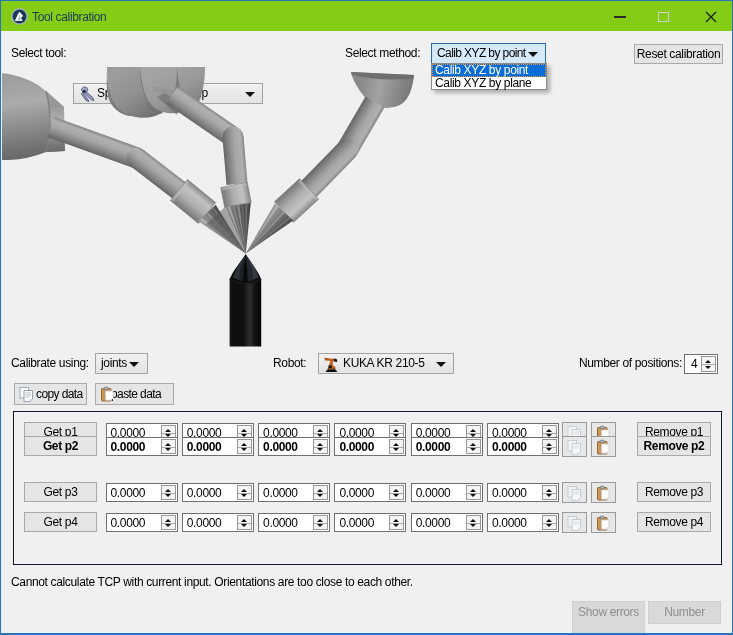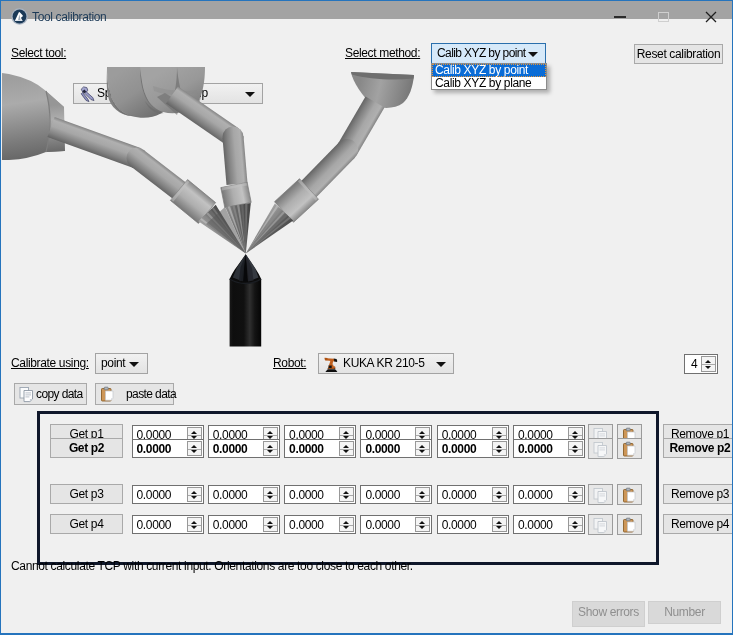--- a/index.html
+++ b/index.html
@@ -5,31 +5,31 @@
   * { margin:0; padding:0; box-sizing:border-box; }
   html,body { width:733px; height:635px; }
   body { font-family:"Liberation Sans", sans-serif; font-size:12px; color:#000; letter-spacing:-0.35px; }
   #window {
     position:relative; width:733px; height:635px;
     background:#f0f0f0;
     border:1px solid #2574bd; border-bottom:2px solid #2574bd;
     overflow:hidden;
   }
   
-  #titlebar { position:absolute; left:0; top:0; width:100%; height:18px; background:#a3a3a3; }
+  #titlebar { position:absolute; left:0; top:0; width:100%; height:30px; background:#84cc16; }
   #title-logo { position:absolute; left:10px; top:7px; width:17px; height:17px; }
   #title-text { position:absolute; left:31px; top:9px; font-size:12px; color:#1c3a57; }
   .winbtn { position:absolute; top:0; width:40px; height:30px; }
   #btn-min { left:598px; }
   #btn-max { left:643px; }
   #btn-close { left:689px; }
   #min-glyph { position:absolute; left:613px; top:15px; width:12px; height:1.5px; background:#2b2b2b; }
   #max-glyph { position:absolute; left:657px; top:11px; width:11px; height:10px; border:1px solid #cfcfcf; background:transparent; }
   
-  .label { position:absolute; height:21px; line-height:21px; white-space:nowrap;text-decoration:underline; }
+  .label { position:absolute; height:21px; line-height:21px; white-space:nowrap; }
   .combo {
     position:absolute; height:21px;
     background:linear-gradient(#f1f1f1,#e3e3e3);
     border:1px solid #a3a3a3;
     line-height:19px; white-space:nowrap;
   }
   .combo .ctext { position:absolute; left:5px; top:0; line-height:19px; }
   .combo .arrow {
     position:absolute; right:7px; top:8px; width:0; height:0;
     border-left:5px solid transparent; border-right:5px solid transparent;
@@ -83,36 +83,36 @@
   #combo-joints .arrow { right:8px; }
   #lbl-robot { left:272px; top:352px; }
   #combo-robot { left:317px; top:352px; width:136px; }
   #combo-robot .ctext { left:24px; }
   #robot-icon { position:absolute; left:4px; top:2px; width:17px; height:17px; }
   #lbl-positions { left:478px; top:352px; width:203px; text-align:right; }
   #spin-positions { left:683px; top:353px; width:34px; height:20px; }
   #spin-positions .sval { left:6px; }
   
   #btn-copy { left:13px; top:382px; width:73px; height:22px; text-align:left; padding-left:21px; line-height:20px; letter-spacing:-0.6px; }
-  #btn-paste { left:94px; top:382px; width:79px; height:22px; text-align:left; padding-left:30px; line-height:20px; letter-spacing:-0.6px; }
+  #btn-paste { left:94px; top:382px; width:79px; height:22px; text-align:left; padding-left:15px; line-height:20px; letter-spacing:-0.6px; }
   #btn-copy svg, #btn-paste svg { position:absolute; left:3px; top:2px; width:17px; height:17px; }
   
-  #groupbox { position:absolute; left:12px; top:410px; width:622px; height:154px; border:3px solid #0f172a;margin-left:24px; }
+  #groupbox { position:absolute; left:12px; top:410px; width:709px; height:154px; border:1px solid #0f172a; }
   .prow { position:absolute; left:0; width:709px; height:21px; }
   .prow .getbtn { left:10px; top:0; width:73px; }
   .prow .spin { top:1px; width:72px; }
   .prow .iconbtn { position:absolute; top:0; width:25px; height:21px; background:#e7e7e7; border:1px solid #9b9b9b; }
   .prow .iconbtn svg { position:absolute; left:3px; top:2px; width:17px; height:17px; }
   .prow .copybtn { left:548px; }
   .prow .pastebtn { left:577px; }
   .prow .rmbtn { left:623px; top:0; width:74px; }
   
-  #status-text { position:absolute; left:10px; top:558px; white-space:nowrap; }
+  #status-text { position:absolute; left:10px; top:574px; white-space:nowrap; }
   .btn.disabled { background:#d9d9d9; border:1px solid #cfcfcf; color:#8f8f8f; }
-  #btn-show-errors { left:571px; top:600px; width:73px; height:26px; line-height:21px; }
+  #btn-show-errors { left:571px; top:600px; width:73px; height:34px; line-height:21px; }
   #btn-update { left:647px; top:600px; width:73px; height:23px; line-height:21px; }
 </style>
 </head>
 <body>
 
 <div id="window">
 
   <div id="titlebar">
     <svg id="title-logo" viewBox="0 0 17 17">
       <circle cx="8.5" cy="8.5" r="8.3" fill="#a9b4c2"></circle>
@@ -338,38 +338,39 @@
         <polygon points="244.7,253.2 251,267 252.5,279.5 247,280.5" fill="#23262c" opacity="0.9"></polygon>
         <polygon points="244.7,253.2 236,266.5 231.8,276.5 240,279.8" fill="#363b42" opacity="0.8"></polygon>
         <polygon points="244.7,253.2 239.5,266.5 238,279.8 242.5,280.3" fill="#1b1e23" opacity="0.9"></polygon>
         <polygon points="244.7,253.2 243.2,266 242.3,280.5 246.2,280.5" fill="#07080a"></polygon>
         <path d="M 228.6 278 Q 244.4 287 260.2 278" fill="none" stroke="#1a1d22" stroke-width="1.4"></path>
       </g>
     </svg>
 
   <div class="label" id="lbl-calibrate">Calibrate using:</div>
   <div class="combo" id="combo-joints">
-    <span class="ctext">point</span>
+    <span class="ctext">joints</span>
     <span class="arrow"></span>
   </div>
   <div class="label" id="lbl-robot">Robot:</div>
   <div class="combo" id="combo-robot">
     <svg id="robot-icon" viewBox="0 0 17 17">
       <polygon points="2.4,15.9 14.4,15.9 12.8,13.8 4.2,13.8" fill="#0e0e0e"></polygon>
       <path d="M4.6 13.8 Q4.2 12.2 5.5 11.4 L10.8 10.8 Q12.5 11.2 12.3 12.7 L12.1 13.8 Z" fill="#1a1a1a"></path>
       <path d="M5.2 12.4 L5.9 8.9 L10.1 8.6 L10.7 10.4 Q12.2 10.0 12.4 11.3 Q12.6 12.4 10.9 12.7 L6.2 13.1 Q5.0 13.1 5.2 12.4 Z" fill="#c05f1d"></path>
       <rect x="5.6" y="9.4" width="3.1" height="2.8" fill="#141414"></rect>
       <path d="M5.9 9.6 L7.8 3.4 L10.4 3.8 L9.4 9.0 Z" fill="#c05f1d"></path>
       <path d="M3.8 2.2 L11.2 2.8 L11.7 5.5 L9.9 5.3 L4.2 4.6 Q2.9 4.4 3.1 3.1 Z" fill="#c05f1d"></path>
       <path d="M1.6 1.8 L4.5 2.0 L4.3 4.6 L2.2 4.4 Q1.2 3.1 1.6 1.8 Z" fill="#ad5314"></path>
       <path d="M10.7 2.6 L13.5 3.1 Q14.5 4.4 14.1 5.9 L11.2 5.5 Z" fill="#131313"></path>
     </svg>
     <span class="ctext">KUKA KR 210-5</span>
     <span class="arrow"></span>
   </div>
+  <div class="label" id="lbl-positions">Number of positions:</div>
   <div class="spin" id="spin-positions">
     <span class="sval">4</span>
     <span class="sbtns"></span>
     <span class="sdiv"></span>
   </div>
 
   <div class="btn" id="btn-copy">
     <svg viewBox="0 0 17 17">
       <rect x="2" y="1.5" width="8.5" height="10.5" fill="#fafbfc" stroke="#9aa4b0" stroke-width="0.9"></rect>
       <path d="M6 4.5 h8.5 v8.5 l-2.6 2.6 h-5.9 Z" fill="#fdfdfe" stroke="#8d97a4" stroke-width="0.9"></path>

